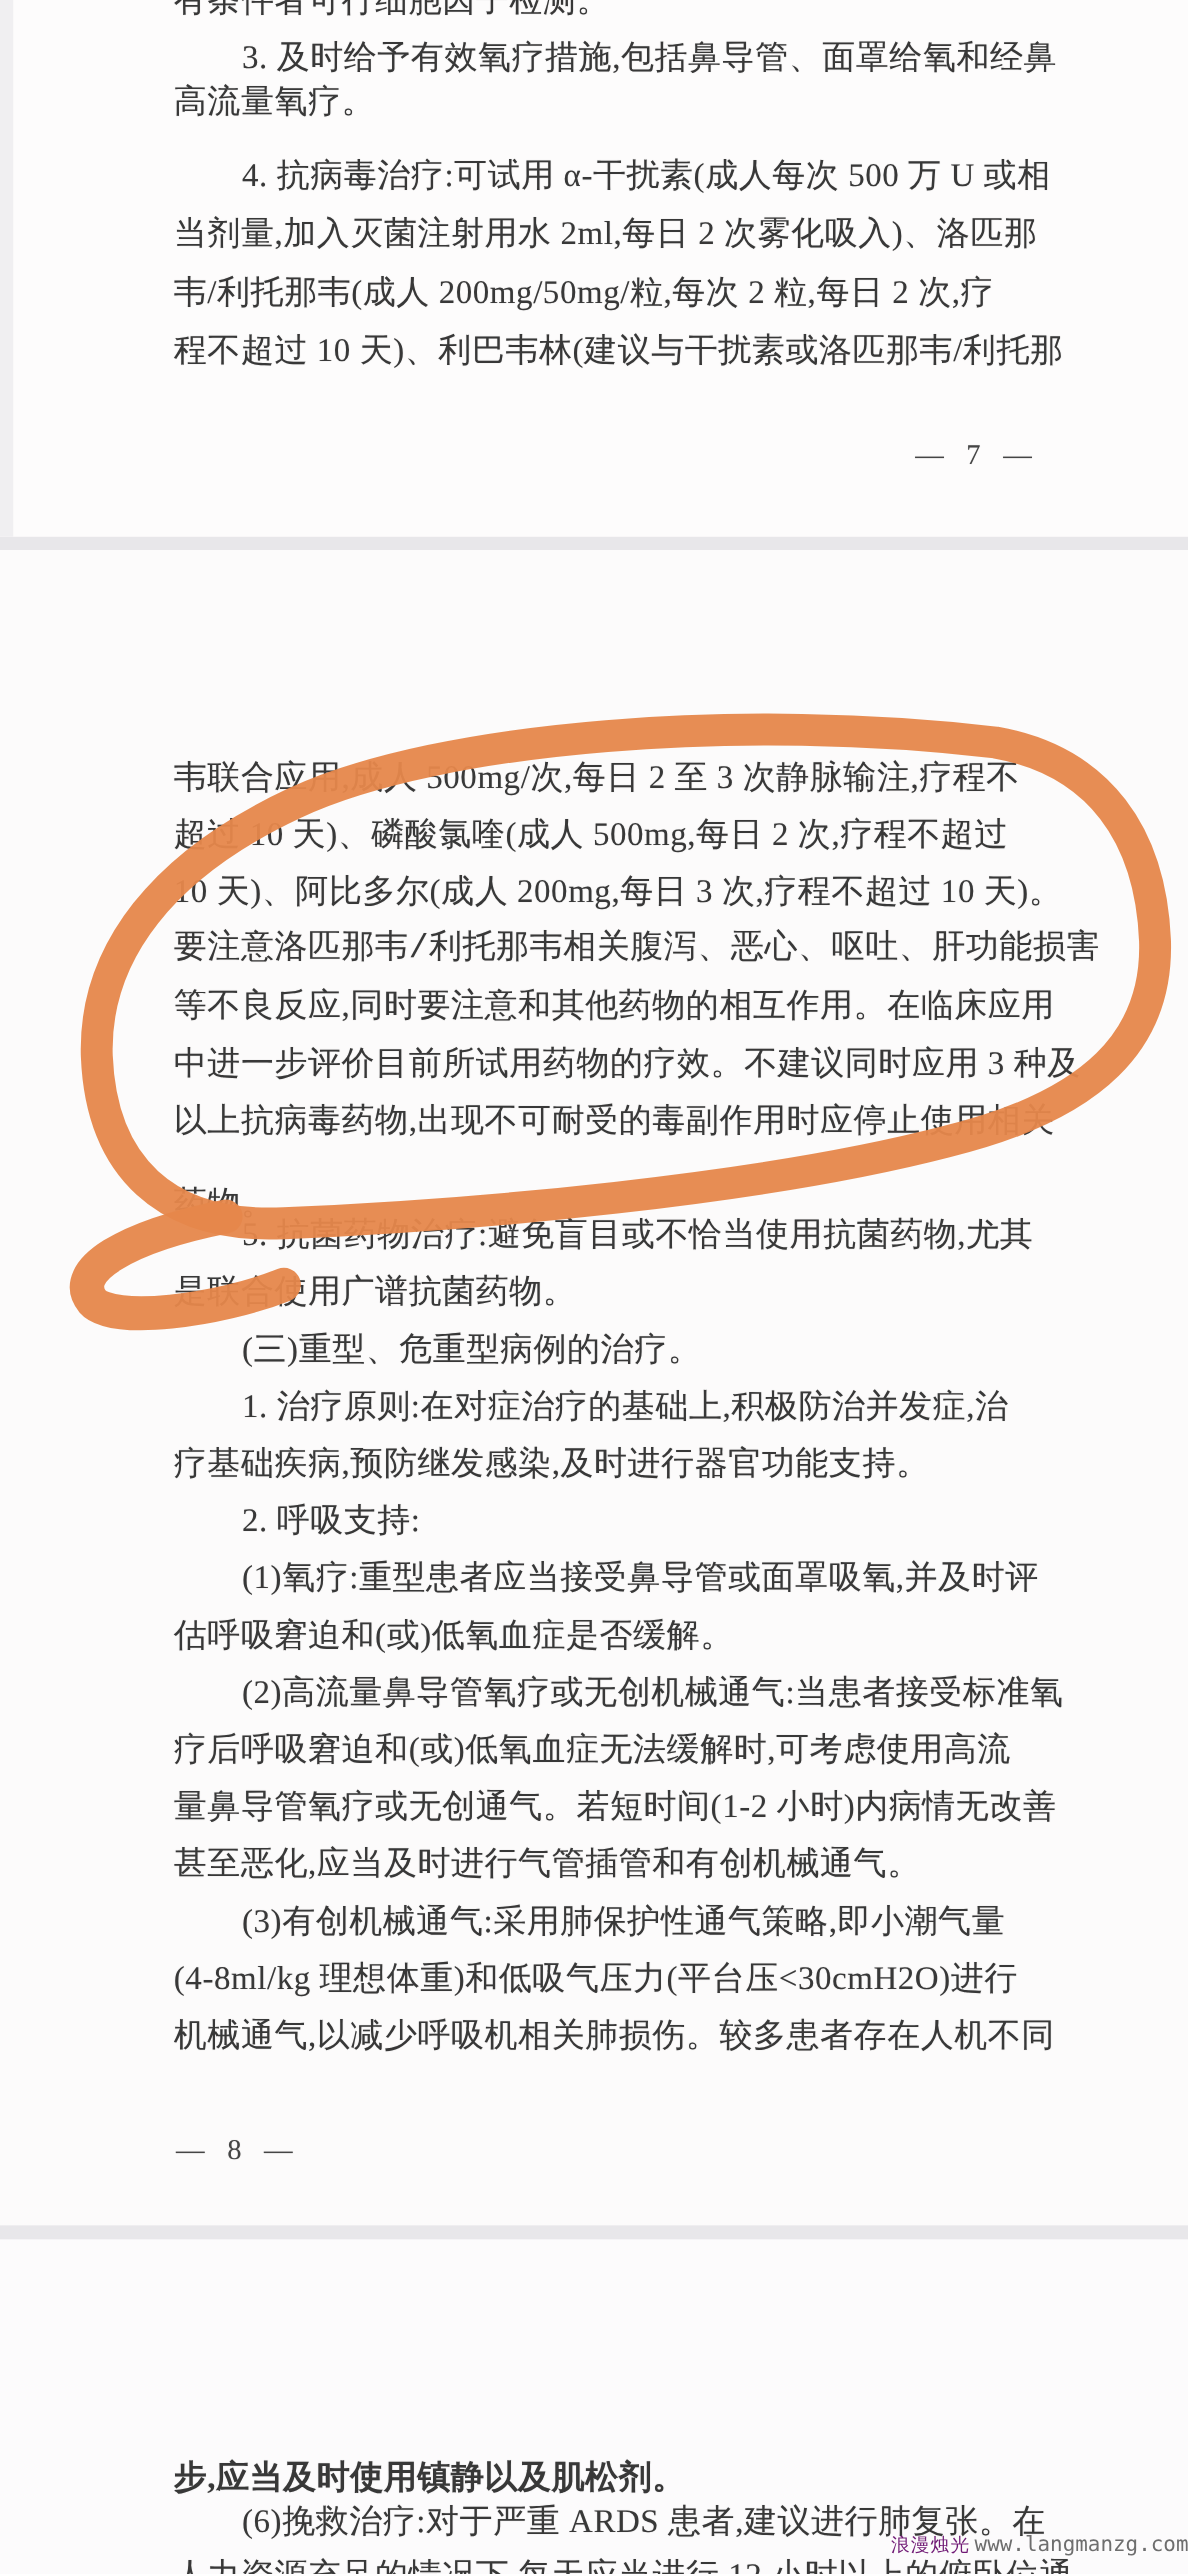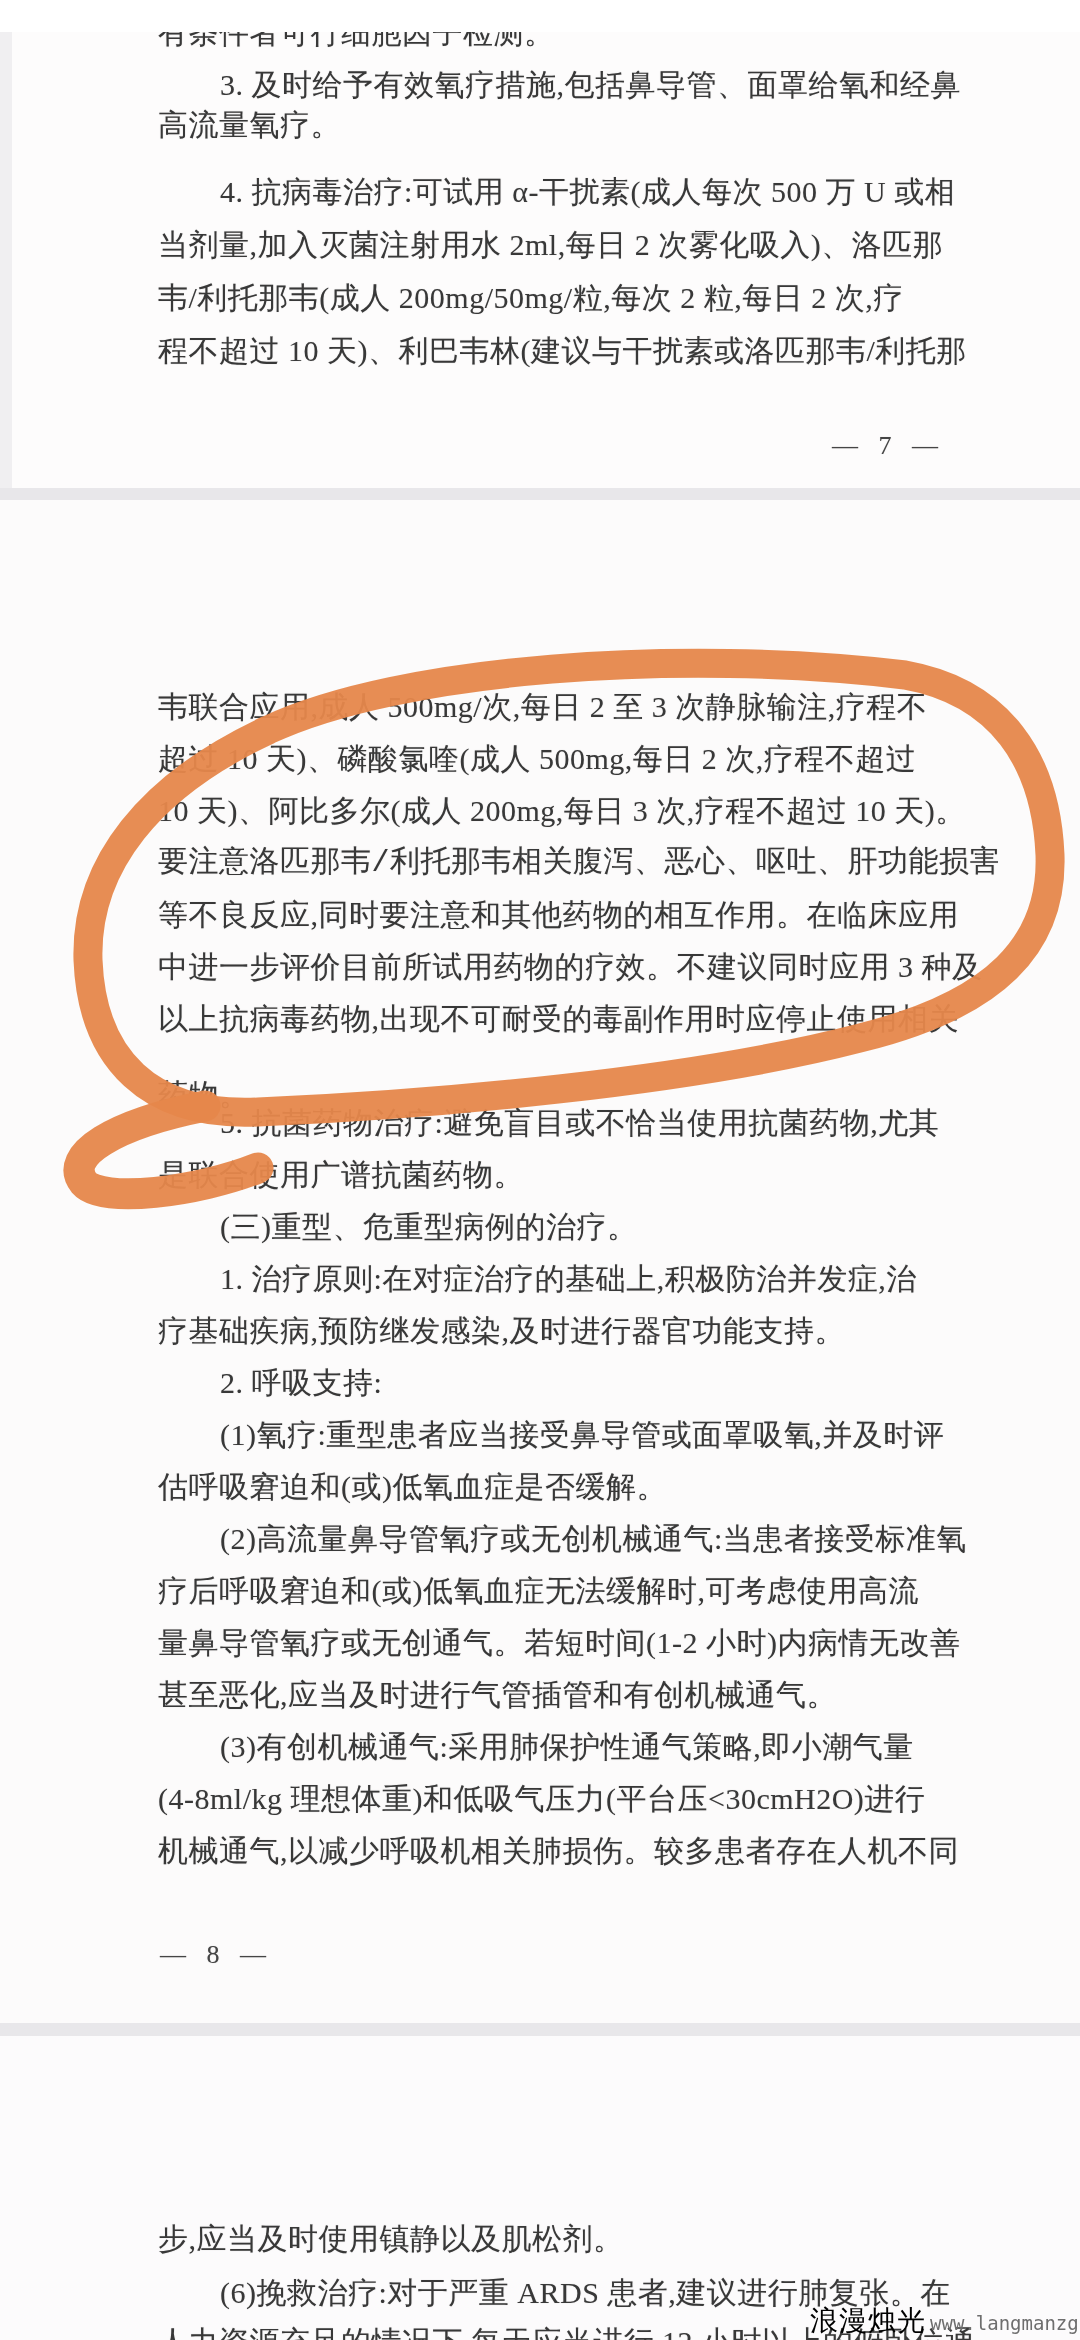--- a/index.html
+++ b/index.html
@@ -5,21 +5,21 @@
   html,body { margin:0; padding:0; background:#ffffff; }
   .screen {
     position:relative; width:1080px; height:2340px; overflow:hidden;
     background:#ffffff;
     font-family:"Liberation Serif","DejaVu Serif",serif;
   }
   .page {
     position:absolute; left:0; width:1080px; overflow:hidden;
     background:#fdfcfc;
   }
-  #page7 { top:0; height:488px;margin-top:32px; }
+  #page7 { top:0; height:488px; }
   #page8 { top:500px; height:1523px; background:#fcfbfb; }
   #page9 { top:2036px; height:304px; background:#fcfbfc; }
   .divider { position:absolute; left:0; width:1080px; background:#e8e7ea; }
   #divider1 { top:488px; height:12px; }
   #divider2 { top:2023px; height:13px; }
   .edge-strip {
     position:absolute; left:0; top:0; width:12px; height:488px;
     background:#f0eff1;
   }
   .tline {
@@ -31,21 +31,21 @@
   .pagenum {
     position:absolute; font-size:26px; color:#454545; letter-spacing:7px;
     white-space:nowrap; text-shadow:0 0 1px rgba(70,70,70,0.25);
   }
   #pagenum7 { left:832px; top:399px; }
   #pagenum8 { left:160px; top:1440px; }
   .watermark {
     position:absolute; left:810px; top:266px; white-space:nowrap;
   }
   .watermark .wm-cn {
-    font-size:28px; color:#000000; letter-spacing:1px;
+    font-size:17px; color:#701a75; letter-spacing:1px;
   }
   .watermark .wm-url {
     font-size:19px; color:#6e6e6e;
     font-family:"DejaVu Sans Mono","Liberation Mono",monospace;
   }
   .annotation-svg {
     position:absolute; left:0; top:0; width:1080px; height:2340px;
     pointer-events:none;
   }
 </style>
@@ -96,21 +96,21 @@
         <div class="tline" style="top: 1282px;">(4-8ml/kg 理想体重)和低吸气压力(平台压&lt;30cmH2O)进行</div>
         <div class="tline" style="top: 1334px;">机械通气,以减少呼吸机相关肺损伤。较多患者存在人机不同</div>
       </div>
     <div class="pagenum" id="pagenum8">— 8 —</div>
   </div>
 
   <div class="divider" id="divider2"></div>
 
   <div class="page" id="page9">
     <div>
-        <div class="tline" style="top: 186px;">步,应当及时使用镇静以及肌松剂。</div>
+        <div class="tline" style="top: 200px; font-weight: bold;">步,应当及时使用镇静以及肌松剂。</div>
         <div class="tline indent" style="top: 240px;">(6)挽救治疗:对于严重 ARDS 患者,建议进行肺复张。在</div>
         <div class="tline" style="top: 289px;">人力资源充足的情况下,每天应当进行 12 小时以上的俯卧位通</div>
       </div>
     <div class="watermark">
       <span class="wm-cn">浪漫烛光</span>
       <span class="wm-url">www.langmanzg.com</span>
     </div>
   </div>
 
   <svg class="annotation-svg" viewBox="0 0 1080 2340">

